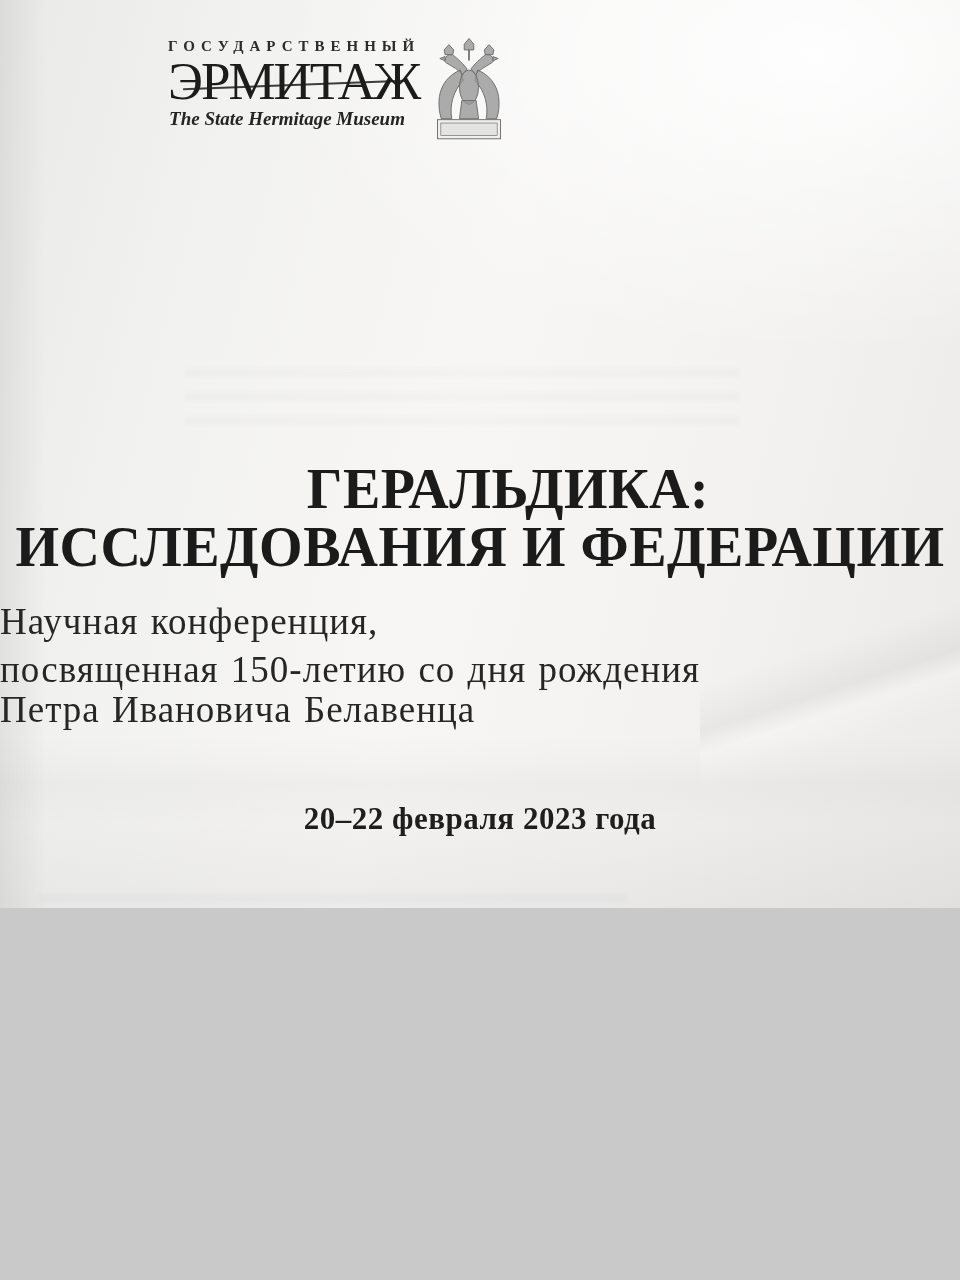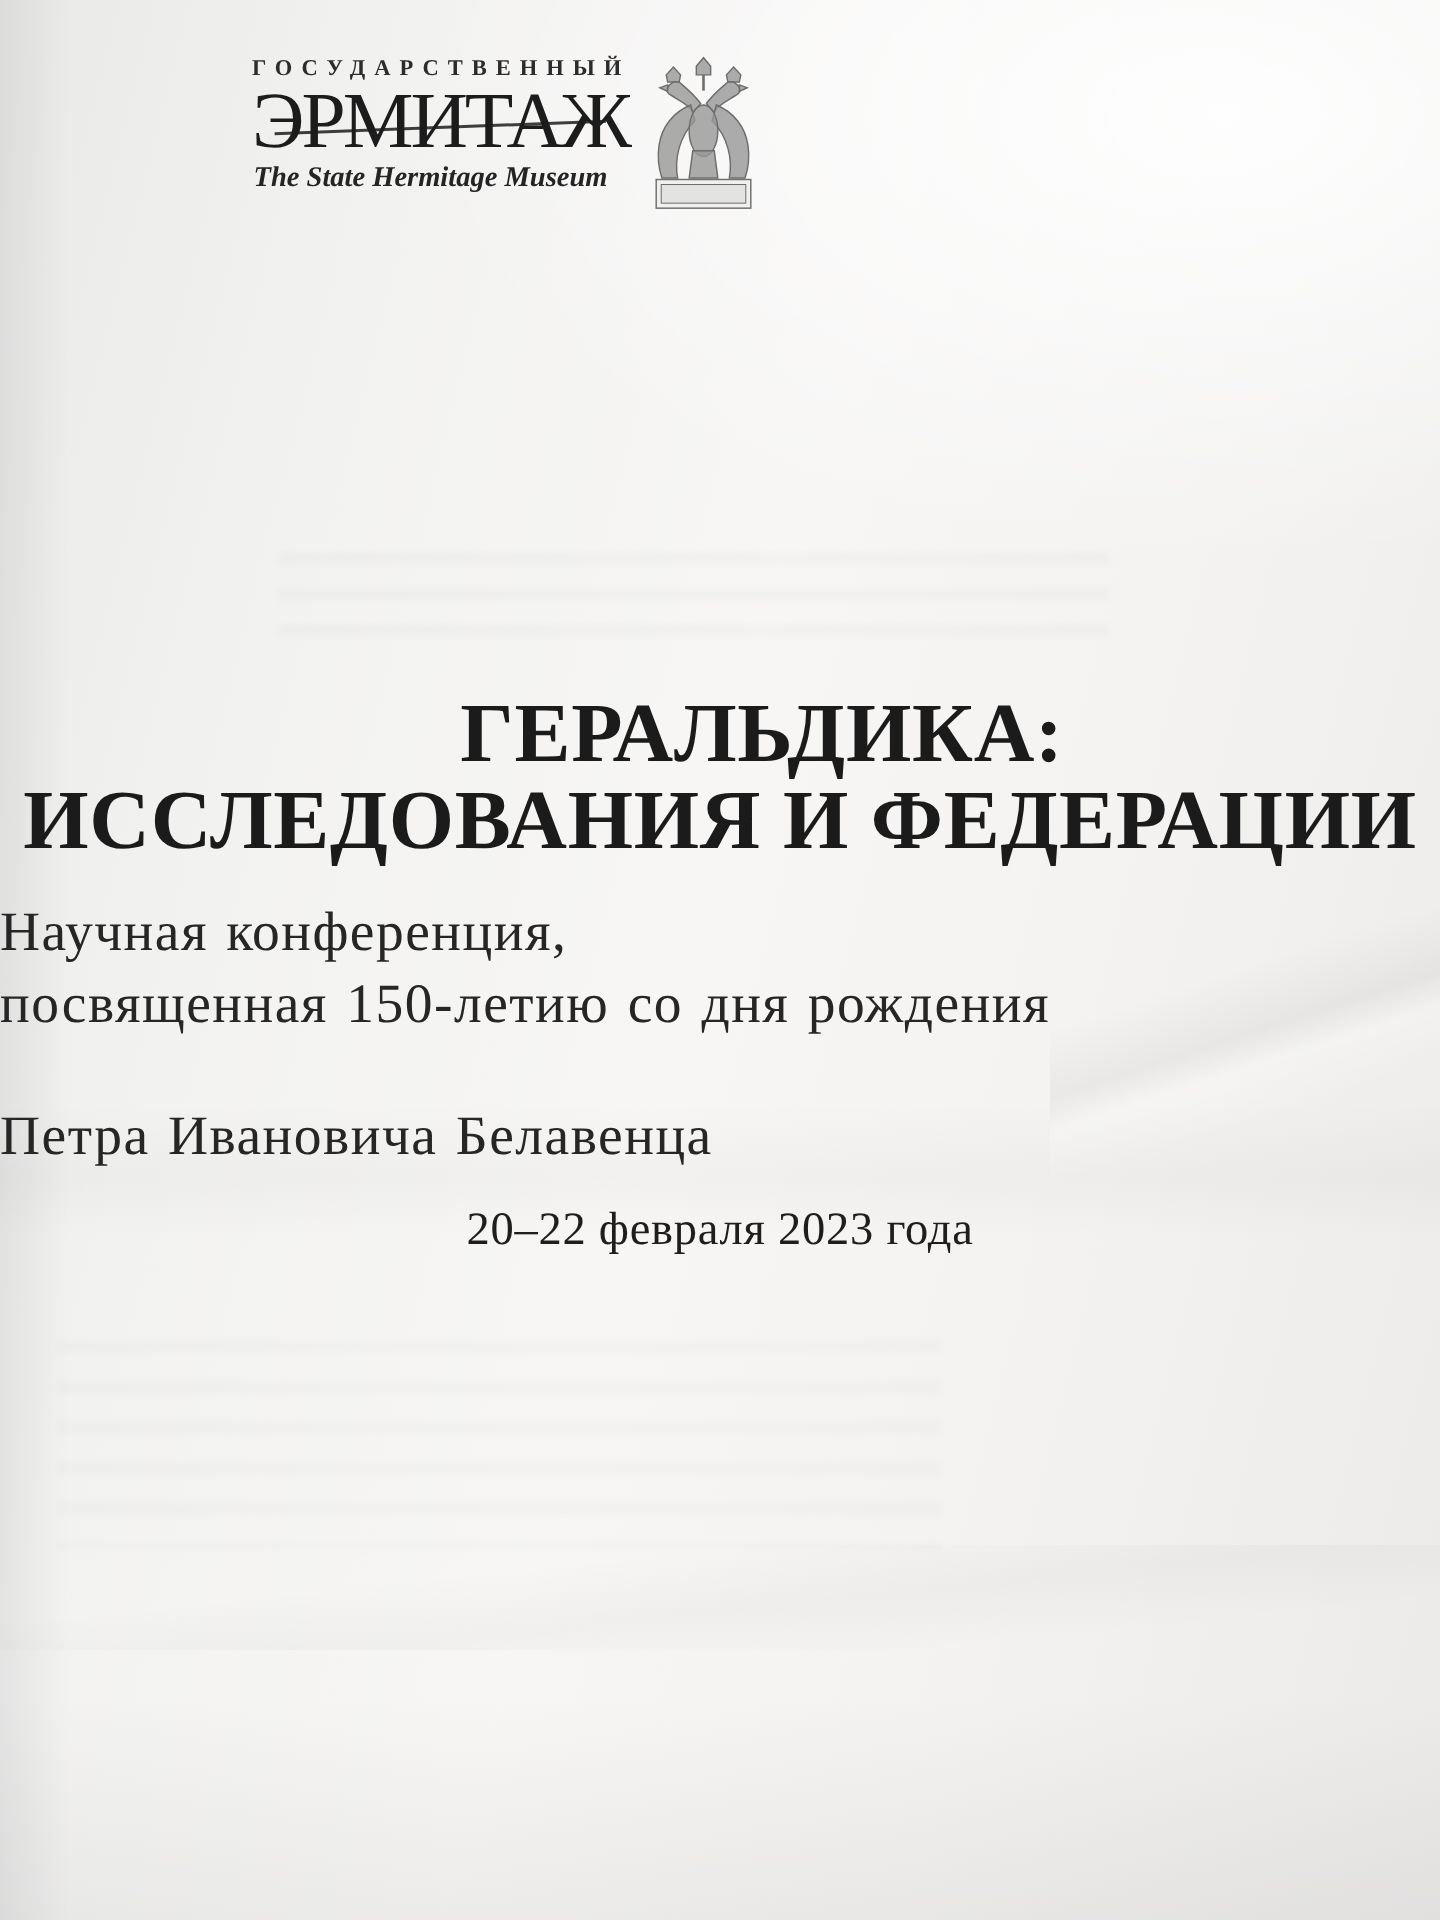--- a/index.html
+++ b/index.html
@@ -1,19 +1,19 @@
 <!DOCTYPE html>
 <html><head>
 <meta charset="utf-8">
 <style>
   html, body { margin: 0; padding: 0; background: #c9c9c9; }
   .page {
     position: relative;
     width: 960px;
-    height: 1280px;
+    height: 908px;
     margin: 0 auto;
     overflow: hidden;
     font-family: "Liberation Serif", serif;
     background:
       radial-gradient(ellipse 900px 500px at 85% 6%, rgba(255,255,255,0.9) 0%, rgba(255,255,255,0) 60%),
       linear-gradient(104deg, #e9e9e8 0%, #f2f2f1 22%, #f7f6f5 48%, #f3f2f1 72%, #ebeae9 100%);
   }
   
   .shade { position: absolute; pointer-events: none; }
   .shade-left { left: 0; top: 0; width: 46px; height: 1280px;
@@ -49,23 +49,23 @@
 
   
   .title-line { position: absolute; left: 0; width: 960px; text-align: center;
     font-weight: 700; color: #1b1b1b; font-size: 56px; line-height: 60px; letter-spacing: 0.5px; white-space: nowrap; }
   .title-1 { top: 459px; padding-left: 28px; }
   .title-2 { top: 517px; }
   .subtitle-line { position: absolute; left: 0; width: 960px; text-align: left;
     font-weight: 400; color: #262626; font-size: 37px; line-height: 44px; letter-spacing: 1px; word-spacing: 2px; white-space: nowrap; }
   .subtitle-1 { top: 600px; }
   .subtitle-2 { top: 648px; }
-  .subtitle-3 { top: 736px; }
+  .subtitle-3 { top: 688px; }
   .date-line { position: absolute; left: 0; top: 799px; width: 960px; text-align: center;
-    font-weight: 400; color: #1e1e1e; font-size: 31px; line-height: 40px; letter-spacing: 0.5px; white-space: nowrap; }
+    font-weight: 700; color: #1e1e1e; font-size: 31px; line-height: 40px; letter-spacing: 0.5px; white-space: nowrap; }
 </style>
 </head>
 <body>
 
 <div class="page">
 
   <div class="shade shade-left"></div>
   <div class="shade shade-bottom"></div>
   <div class="shade crease-right-mid"></div>
   <div class="shade crease-horizontal"></div>

